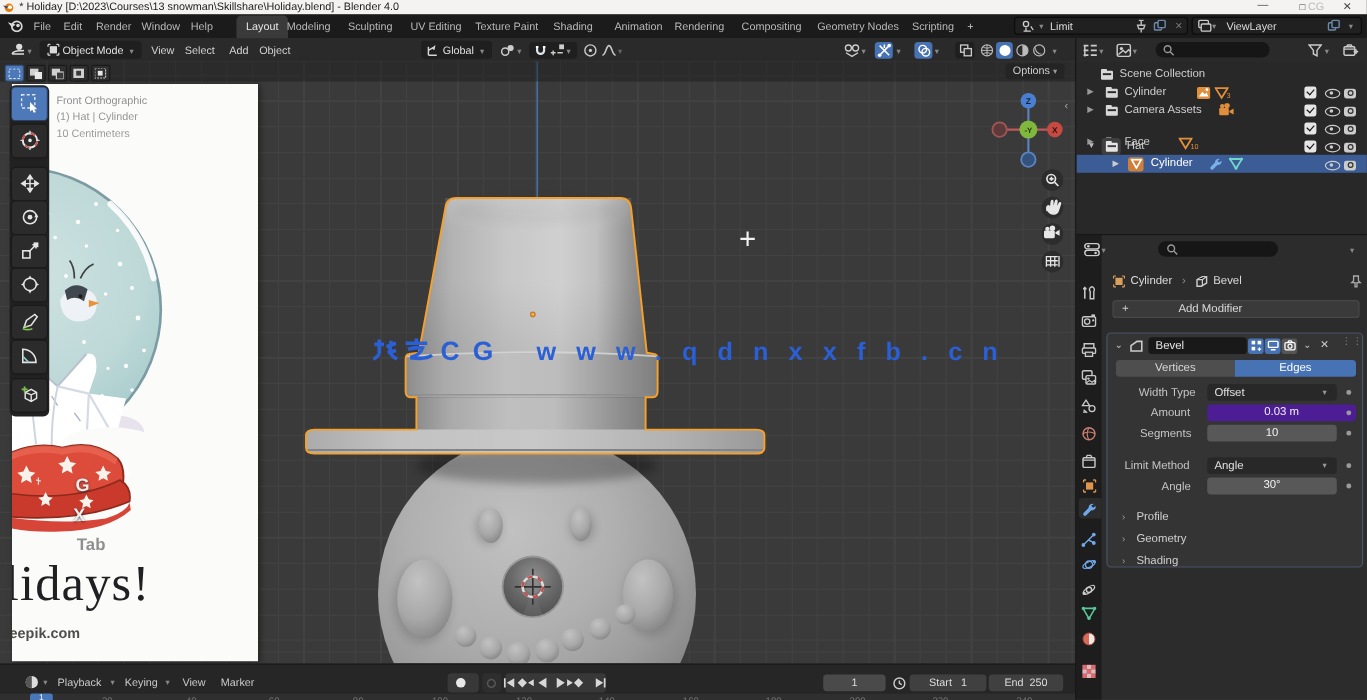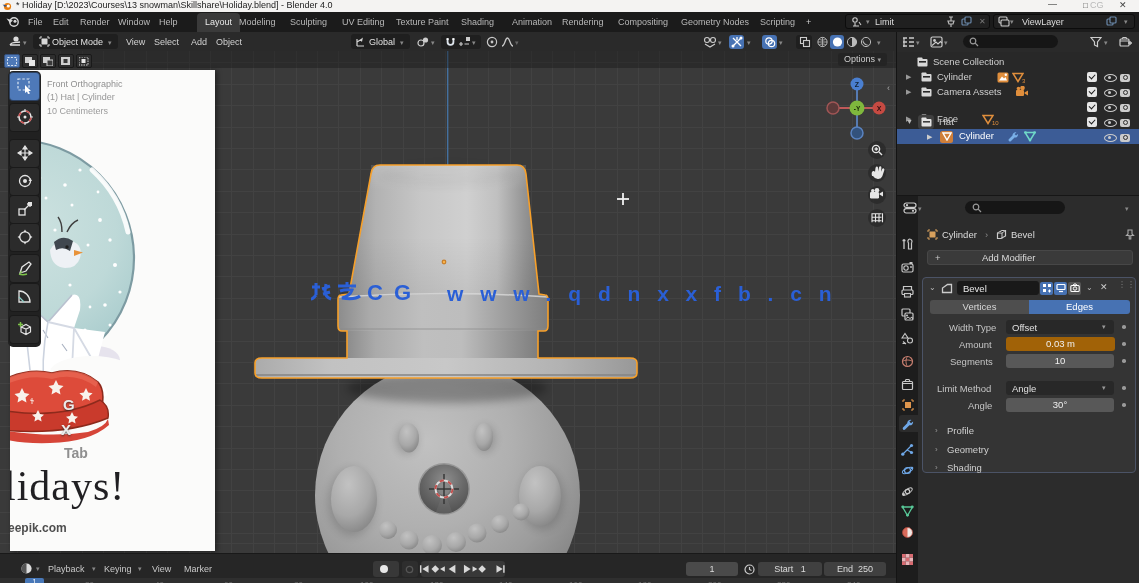--- a/index.html
+++ b/index.html
@@ -904,21 +904,21 @@
 
   <div class="abs" style="left:33px;top:104px;width:99px;height:14px;background:#4e4e4e;border-radius:3px 0 0 3px;text-align:center;line-height:14px;color:#d8d8d8">Vertices</div>
   <div class="abs" style="left:132px;top:104px;width:101px;height:14px;background:#4772b3;border-radius:0 3px 3px 0;text-align:center;line-height:14px;color:#fff">Edges</div>
 
   <span class="abs" style="left:52px;top:126px;color:#c5c5c5">Width Type</span>
   <div class="abs" style="left:109px;top:124px;width:108px;height:14px;background:#282828;border-radius:3px"></div>
   <span class="abs" style="left:115px;top:126px;color:#e0e0e0">Offset</span>
   <span class="abs" style="left:205px;top:127px;color:#999;font-size:7px">▾</span>
   <div class="pdot" style="top:129px"></div>
   <span class="abs" style="left:62px;top:143px;color:#c5c5c5">Amount</span>
-  <div class="abs" style="left:109px;top:141px;width:109px;height:14px;background:#a16207;border-radius:3px;text-align:center;line-height:14px;color:#f0f0f0">0.03 m</div>
+  <div class="abs" style="left:109px;top:141px;width:124px;height:14px;background:#4c1d95;border-radius:3px;text-align:center;line-height:14px;color:#f0f0f0">0.03 m</div>
   <div class="pdot" style="top:146px"></div>
   <span class="abs" style="left:53px;top:160px;color:#c5c5c5">Segments</span>
   <div class="abs" style="left:109px;top:158px;width:108px;height:14px;background:#585858;border-radius:3px;text-align:center;line-height:14px;color:#f0f0f0">10</div>
   <div class="pdot" style="top:163px"></div>
   <span class="abs" style="left:40px;top:187px;color:#c5c5c5">Limit Method</span>
   <div class="abs" style="left:109px;top:185px;width:108px;height:14px;background:#282828;border-radius:3px"></div>
   <span class="abs" style="left:115px;top:187px;color:#e0e0e0">Angle</span>
   <span class="abs" style="left:205px;top:188px;color:#999;font-size:7px">▾</span>
   <div class="pdot" style="top:190px"></div>
   <span class="abs" style="left:71px;top:204px;color:#c5c5c5">Angle</span>

